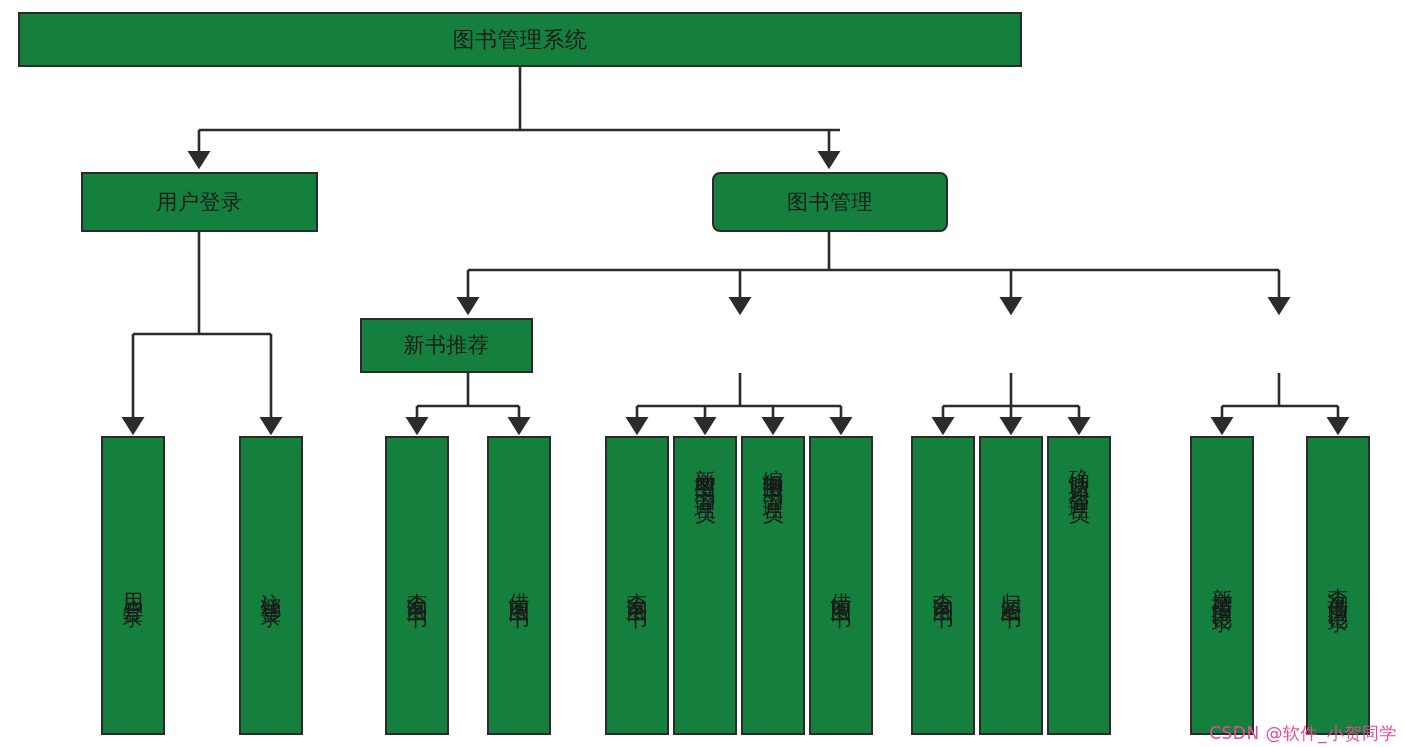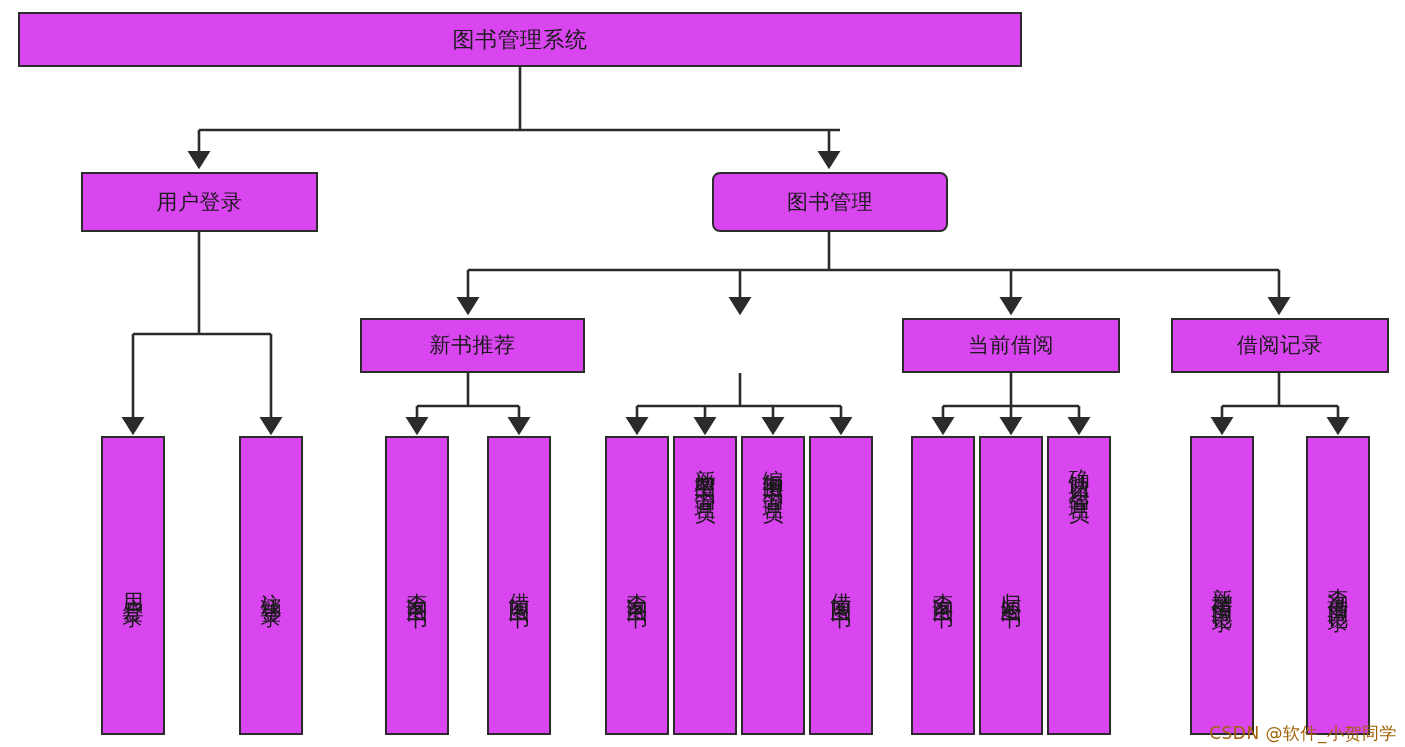--- a/index.html
+++ b/index.html
@@ -24,21 +24,21 @@
     left: 0;
     top: 0;
     width: 1405px;
     height: 747px;
     pointer-events: none;
   }
   .node {
     position: absolute;
     box-sizing: border-box;
     border: 2.5px solid #2b2b2b;
-    background: #d946ef;
+    background: #15803d;
     display: flex;
     align-items: center;
     justify-content: center;
     color: #1a1a1a;
     text-align: right;
   }
   .node .label {
     font-size: 21px;
     line-height: 1.25;
     letter-spacing: 0.5px;
@@ -62,21 +62,21 @@
   }
   .node.leaf.centered {
     align-items: center;
     padding-top: 0;
   }
   .watermark {
     position: absolute;
     right: 8px;
     bottom: 2px;
     font-size: 17px;
-    color: #a16207;
+    color: #ec4899;
     letter-spacing: 0.5px;
     white-space: nowrap;
     user-select: none;
   }
 </style>
 </head>
 <body>
 
 <div id="diagram-root">
 
@@ -134,28 +134,22 @@
     <span class="label">图书管理系统</span>
   </div>
 
   <div class="node branch" style="left:81px; top:172px; width:237px; height:60px;">
     <span class="label">用户登录</span>
   </div>
   <div class="node branch" style="left:712px; top:172px; width:236px; height:60px;border-radius:8px;">
     <span class="label">图书管理</span>
   </div>
 
-  <div class="node branch" style="left:360px; top:318px; width:225px; height:55px;">
+  <div class="node branch" style="left:360px; top:318px; width:173px; height:55px;">
     <span class="label">新书推荐</span>
-  </div>
-  <div class="node branch" style="left:902px; top:318px; width:218px; height:55px;">
-    <span class="label">当前借阅</span>
-  </div>
-  <div class="node branch" style="left:1171px; top:318px; width:218px; height:55px;">
-    <span class="label">借阅记录</span>
   </div>
 
   <div class="node leaf centered" style="left:101px; top:436px; width:64px; height:299px;">
     <span class="label">用户登录</span>
   </div>
   <div class="node leaf centered" style="left:239px; top:436px; width:64px; height:299px;">
     <span class="label">注销登录</span>
   </div>
 
   <div class="node leaf centered" style="left:385px; top:436px; width:64px; height:299px;">

